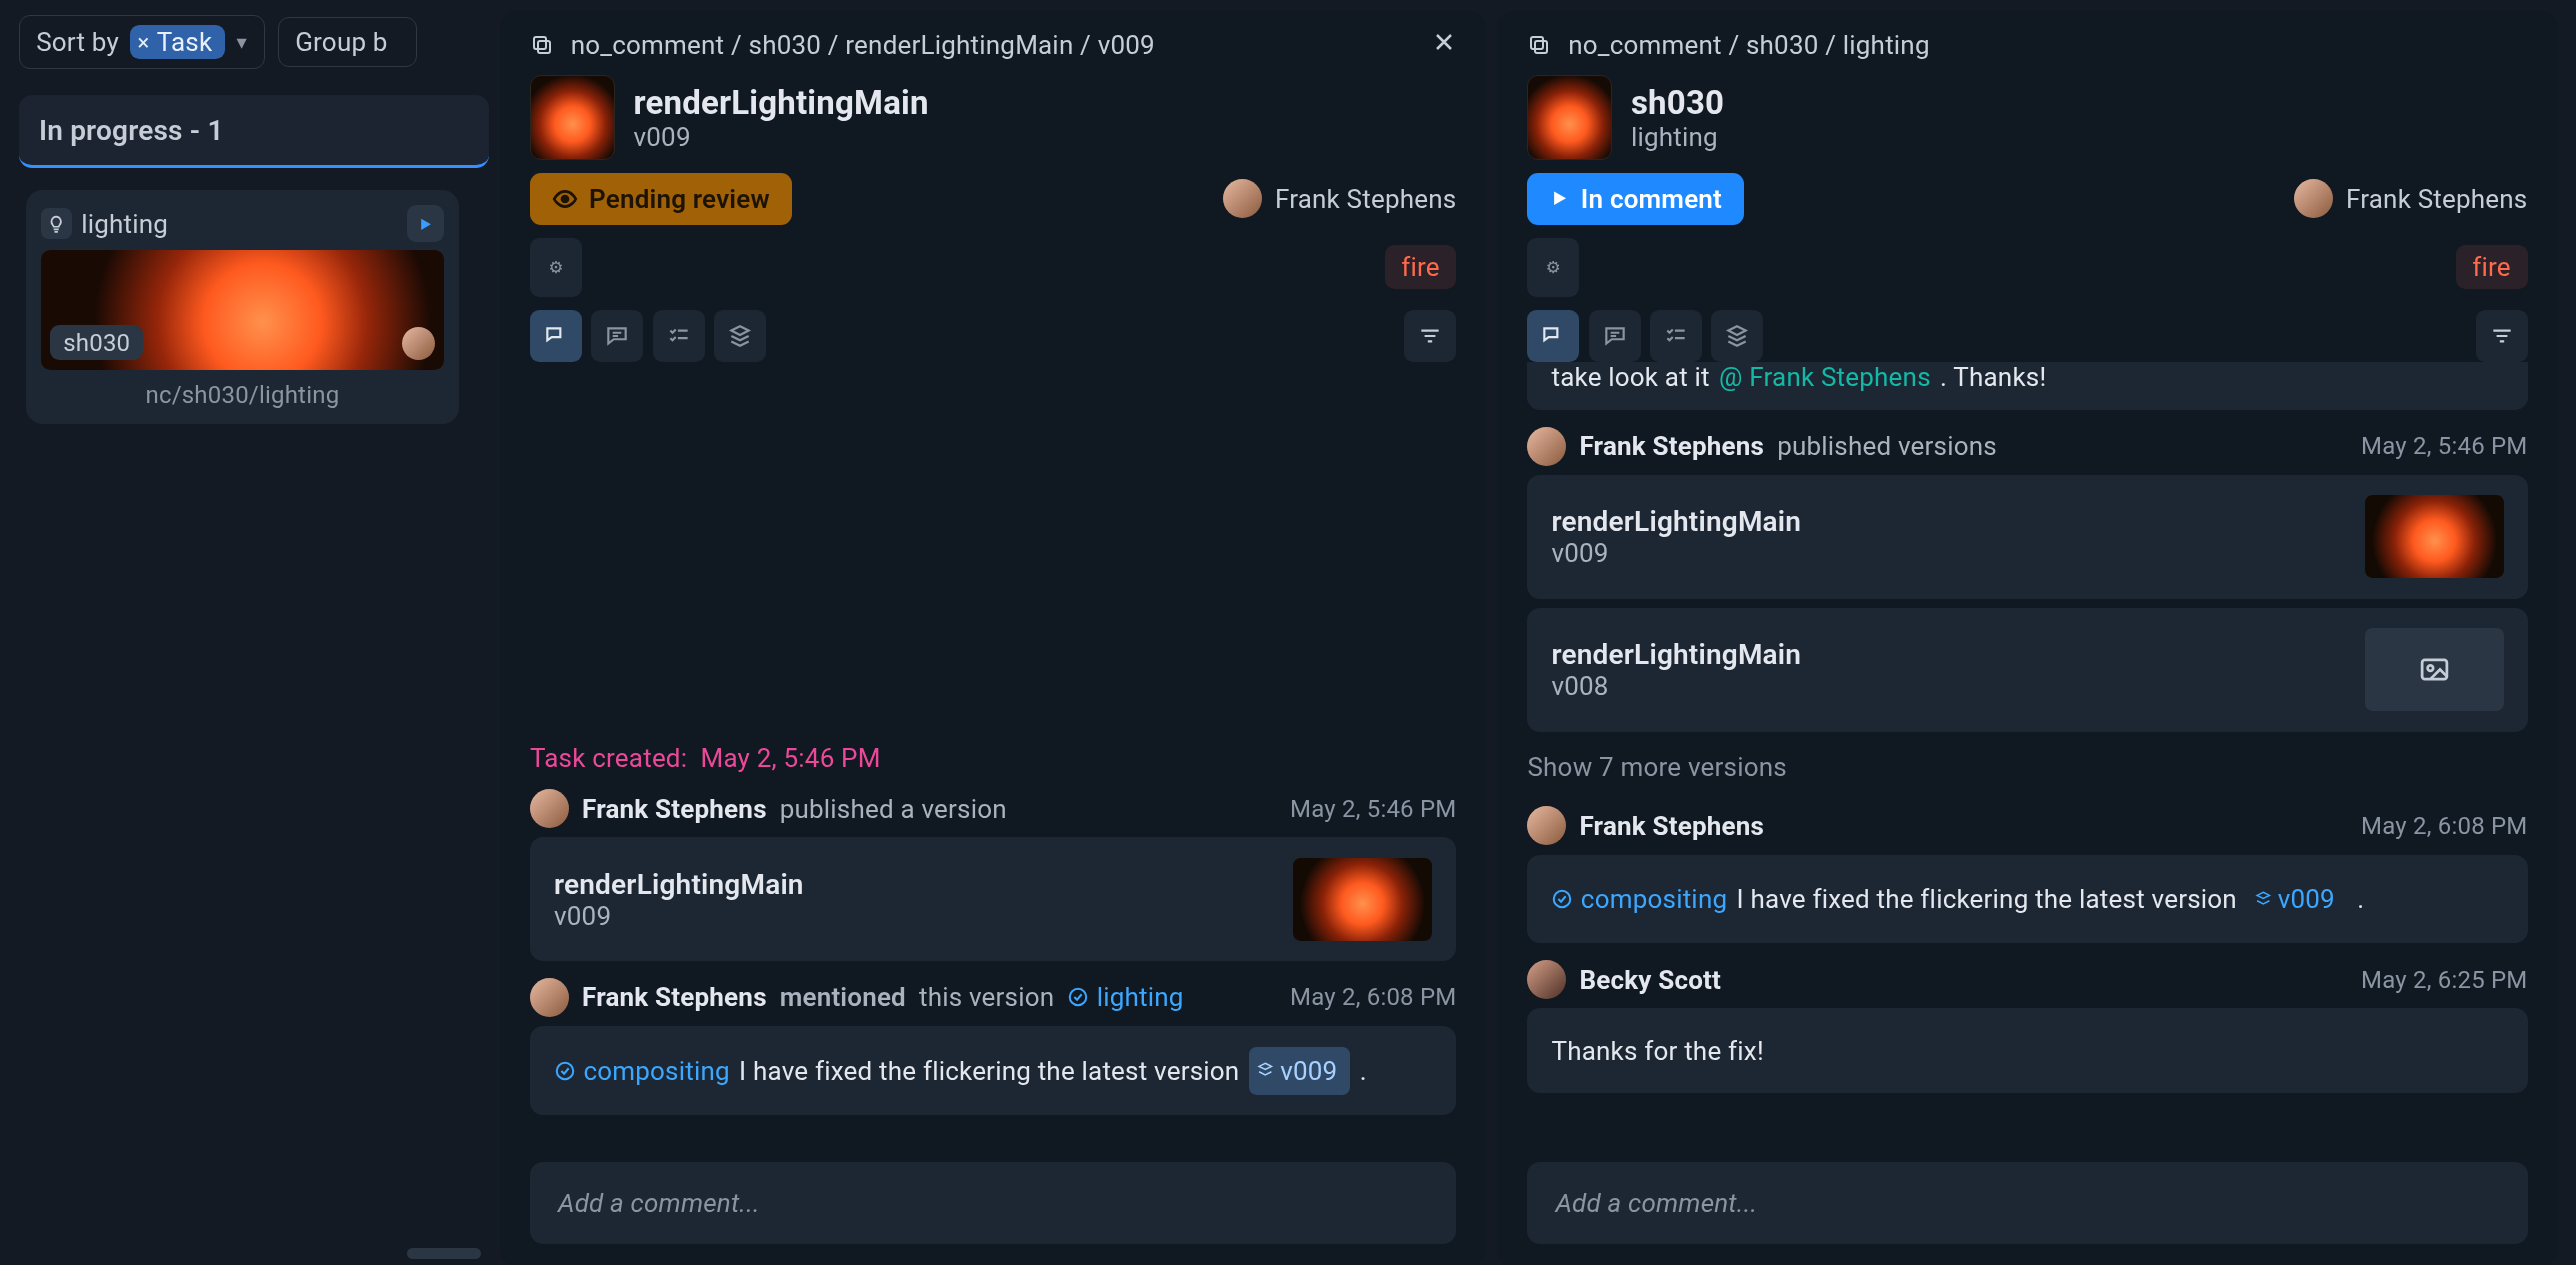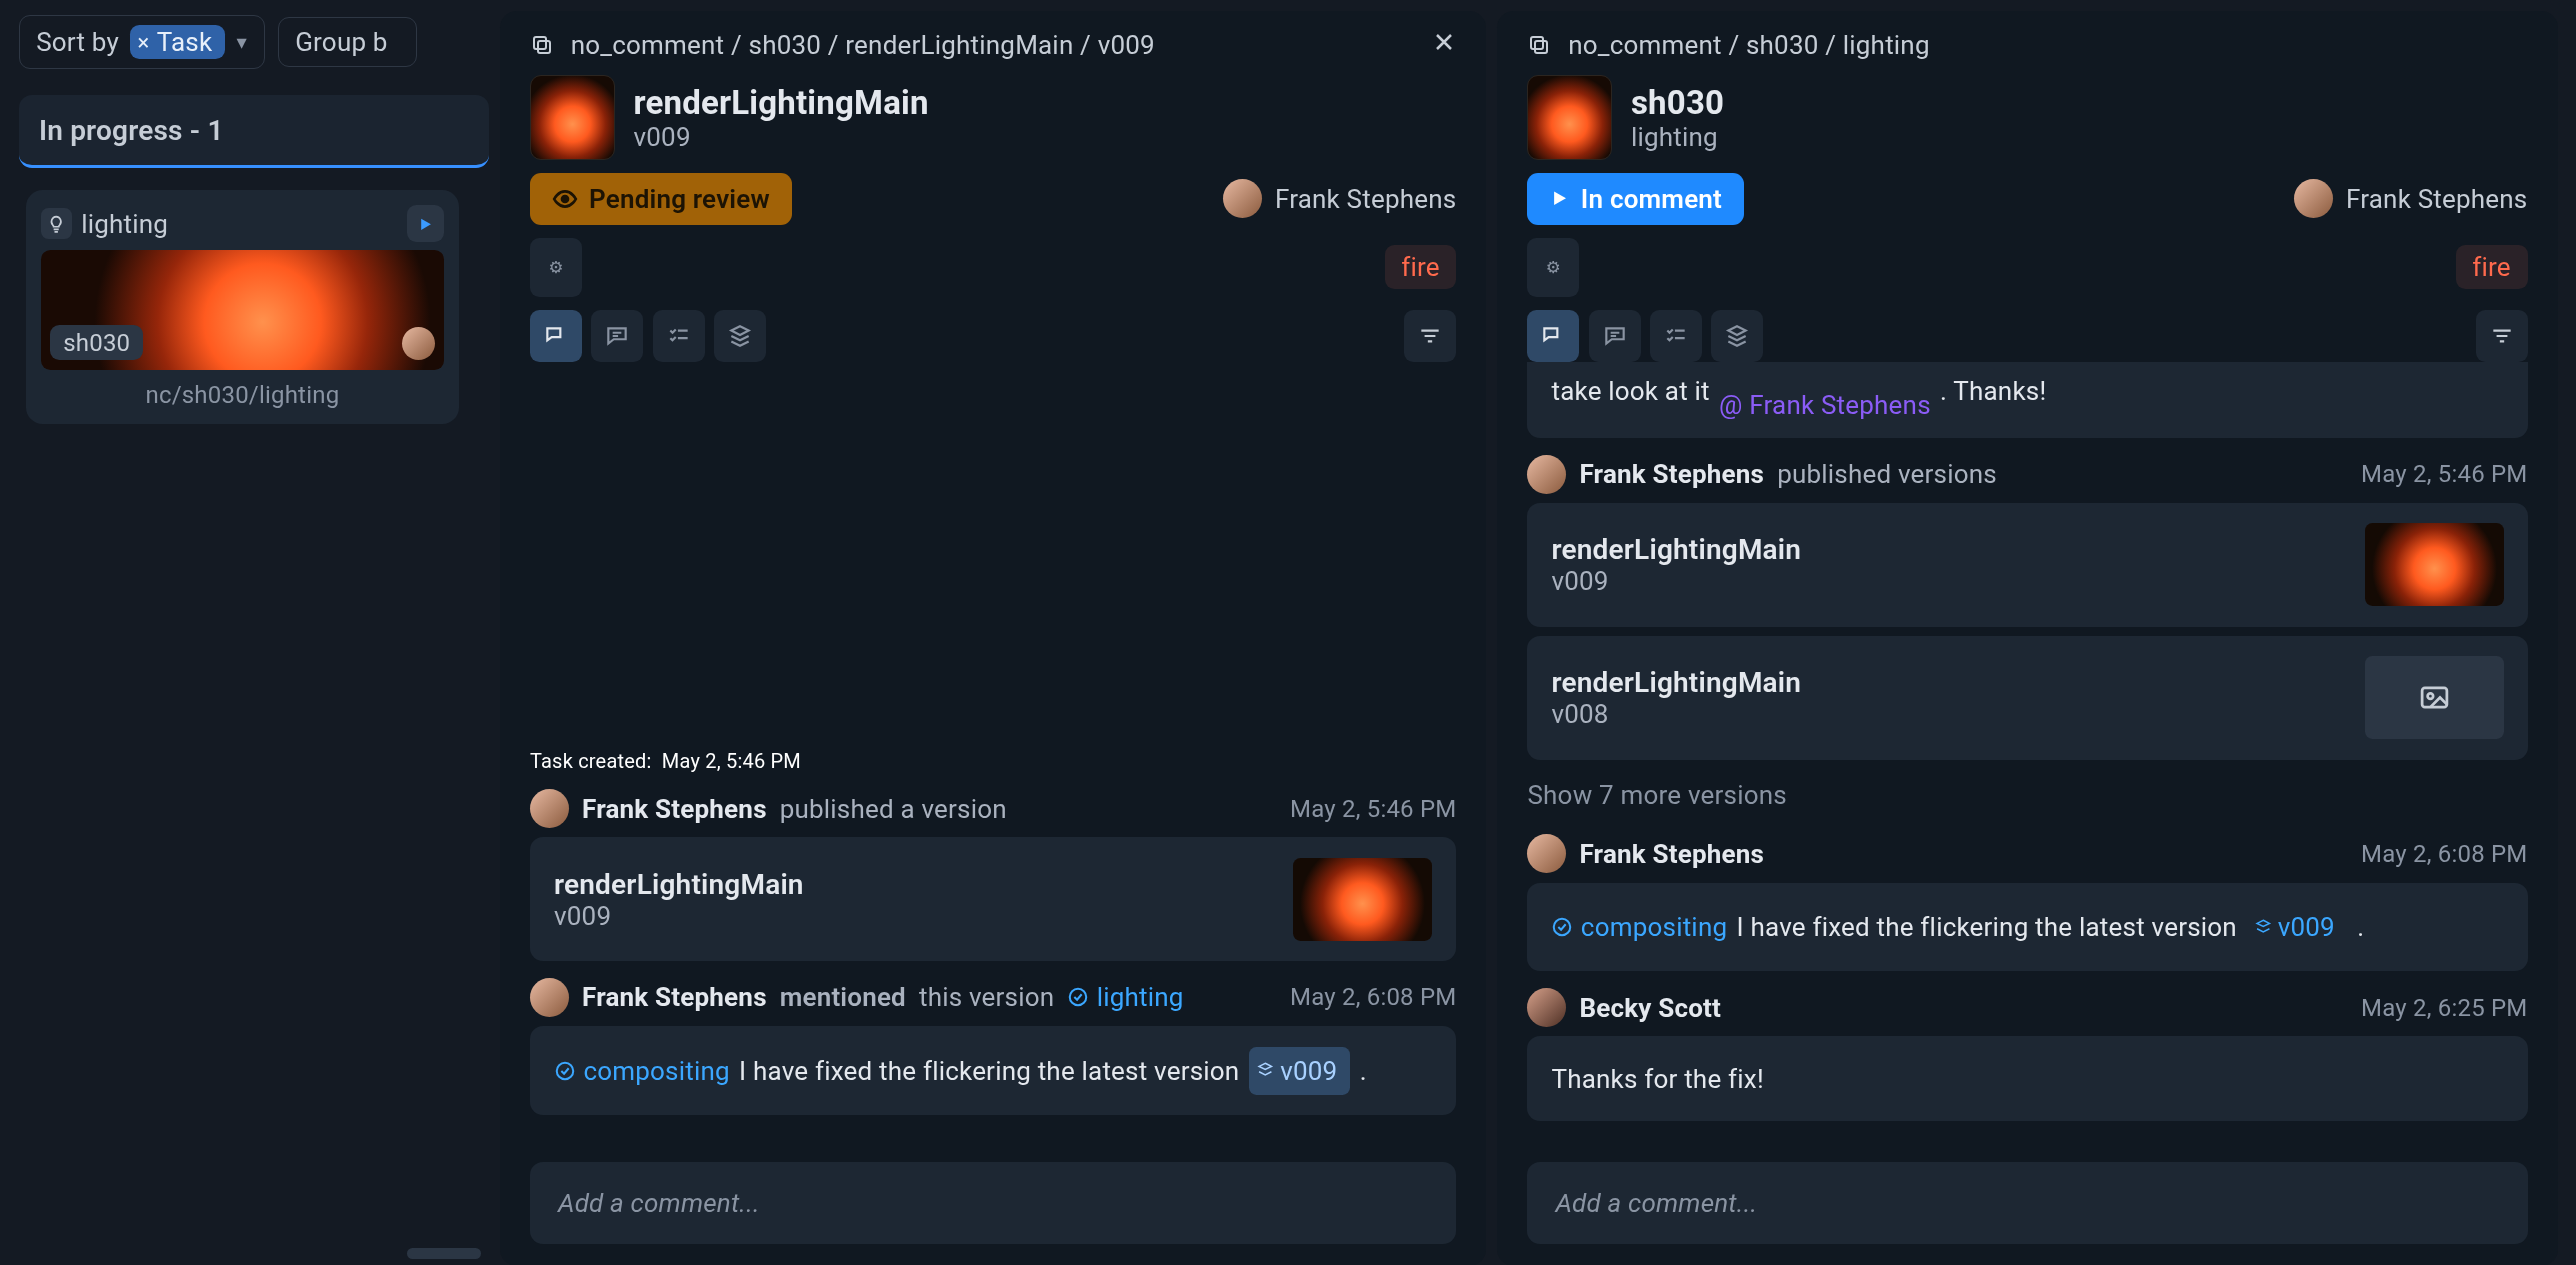--- a/index.html
+++ b/index.html
@@ -241,22 +241,22 @@
     display: flex;
     flex-direction: column;
     gap: 16.7px;
   }
   .feed::-webkit-scrollbar { width: 13px; }
   .feed::-webkit-scrollbar-thumb { background: #2b3644; border-radius: 7.4px; }
 
   .feed-spacer { flex: 1; }
 
   .task-created {
-    color: #ffffff;
-    font-size: 20px;
+    color: #ec4899;
+    font-size: 26px;
     white-space: pre;
     margin-top: 20px;
   }
   .event {
     display: flex;
     flex-direction: column;
     gap: 9.3px;
   }
   .event-head {
     display: flex;
@@ -313,21 +313,21 @@
   .chip-task svg { color: #3ba7ff; }
   .chip-version {
     display: inline-flex;
     align-items: center;
     gap: 5.6px;
     background: #2f4967;
     color: #a9d1ff;
     border-radius: 7.4px;
     padding: 1.9px 13px 1.9px 7.4px;
   }
-  .mention { color: #8b5cf6; margin-top: 28px; }
+  .mention { color: #14b8a6; }
 
   .show-more { color: #8a94a3; cursor: pointer; padding: 3.7px 0 7.4px 0; }
 
   .truncated-card {
     background: #1d2733;
     border-radius: 0 0 13px 13px;
     padding: 0 24px 18.5px 24px;
     display: flex;
     flex-wrap: wrap;
     align-items: center;

